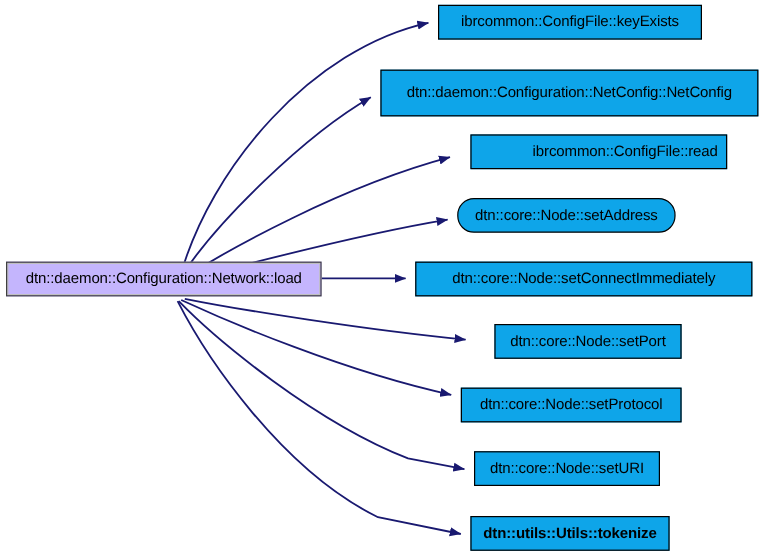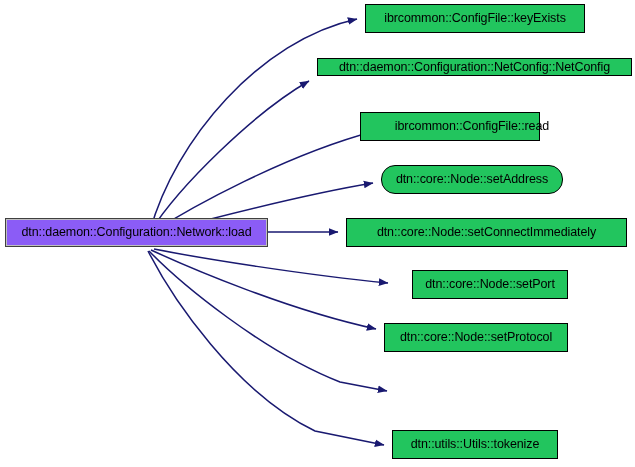--- a/index.html
+++ b/index.html
@@ -24,29 +24,29 @@
     width: 635px;
     height: 467px;
   }
   .node {
     position: absolute;
     box-sizing: border-box;
     display: flex;
     align-items: center;
     justify-content: center;
     border: 1px solid #000000;
-    background: #22c55e;
+    background: #0ea5e9;
     color: #000000;
     font-size: 12.5px;
     line-height: 1;
     white-space: nowrap;
     letter-spacing: -0.1px;
   }
   .node.source {
-    background: #8b5cf6;
+    background: #c4b5fd;
     border: 1px solid #404040;
     box-shadow: inset 0 0 0 1px #bfbfbf;
   }
   .node-label {
     display: block;
     padding: 0 2px;
   }
 </style>
 </head>
 <body>
@@ -73,42 +73,45 @@
   </svg>
 
   <div class="node source" style="left:5px; top:218px; width:263px; height:29px;">
     <span class="node-label">dtn::daemon::Configuration::Network::load</span>
   </div>
 
   <div class="node" style="left:365px; top:4px; width:220px; height:29px;">
     <span class="node-label">ibrcommon::ConfigFile::keyExists</span>
   </div>
 
-  <div class="node" style="left:317px; top:58px; width:315px; height:18px;">
+  <div class="node" style="left:317px; top:58px; width:315px; height:39px;">
     <span class="node-label">dtn::daemon::Configuration::NetConfig::NetConfig</span>
   </div>
 
-  <div class="node" style="left:360px; top:112px; width:180px; height:29px;padding-left:44px;">
+  <div class="node" style="left:392px; top:112px; width:214px; height:29px;padding-left:44px;">
     <span class="node-label">ibrcommon::ConfigFile::read</span>
   </div>
 
   <div class="node" style="left:381px; top:165px; width:182px; height:29px;border-radius:14px;">
     <span class="node-label">dtn::core::Node::setAddress</span>
   </div>
 
   <div class="node" style="left:346px; top:218px; width:281px; height:29px;">
     <span class="node-label">dtn::core::Node::setConnectImmediately</span>
   </div>
 
   <div class="node" style="left:396px; top:270px; width:156px; height:29px;margin-left:16px;">
     <span class="node-label">dtn::core::Node::setPort</span>
   </div>
 
   <div class="node" style="left:384px; top:323px; width:184px; height:29px;">
     <span class="node-label">dtn::core::Node::setProtocol</span>
   </div>
 
+  <div class="node" style="left:395px; top:376px; width:155px; height:29px;">
+    <span class="node-label">dtn::core::Node::setURI</span>
+  </div>
 
-  <div class="node" style="left:392px; top:430px; width:166px; height:29px;">
+  <div class="node" style="left:392px; top:430px; width:166px; height:29px;font-weight:bold;">
     <span class="node-label">dtn::utils::Utils::tokenize</span>
   </div>
 
 </div>
 
 </body></html>

